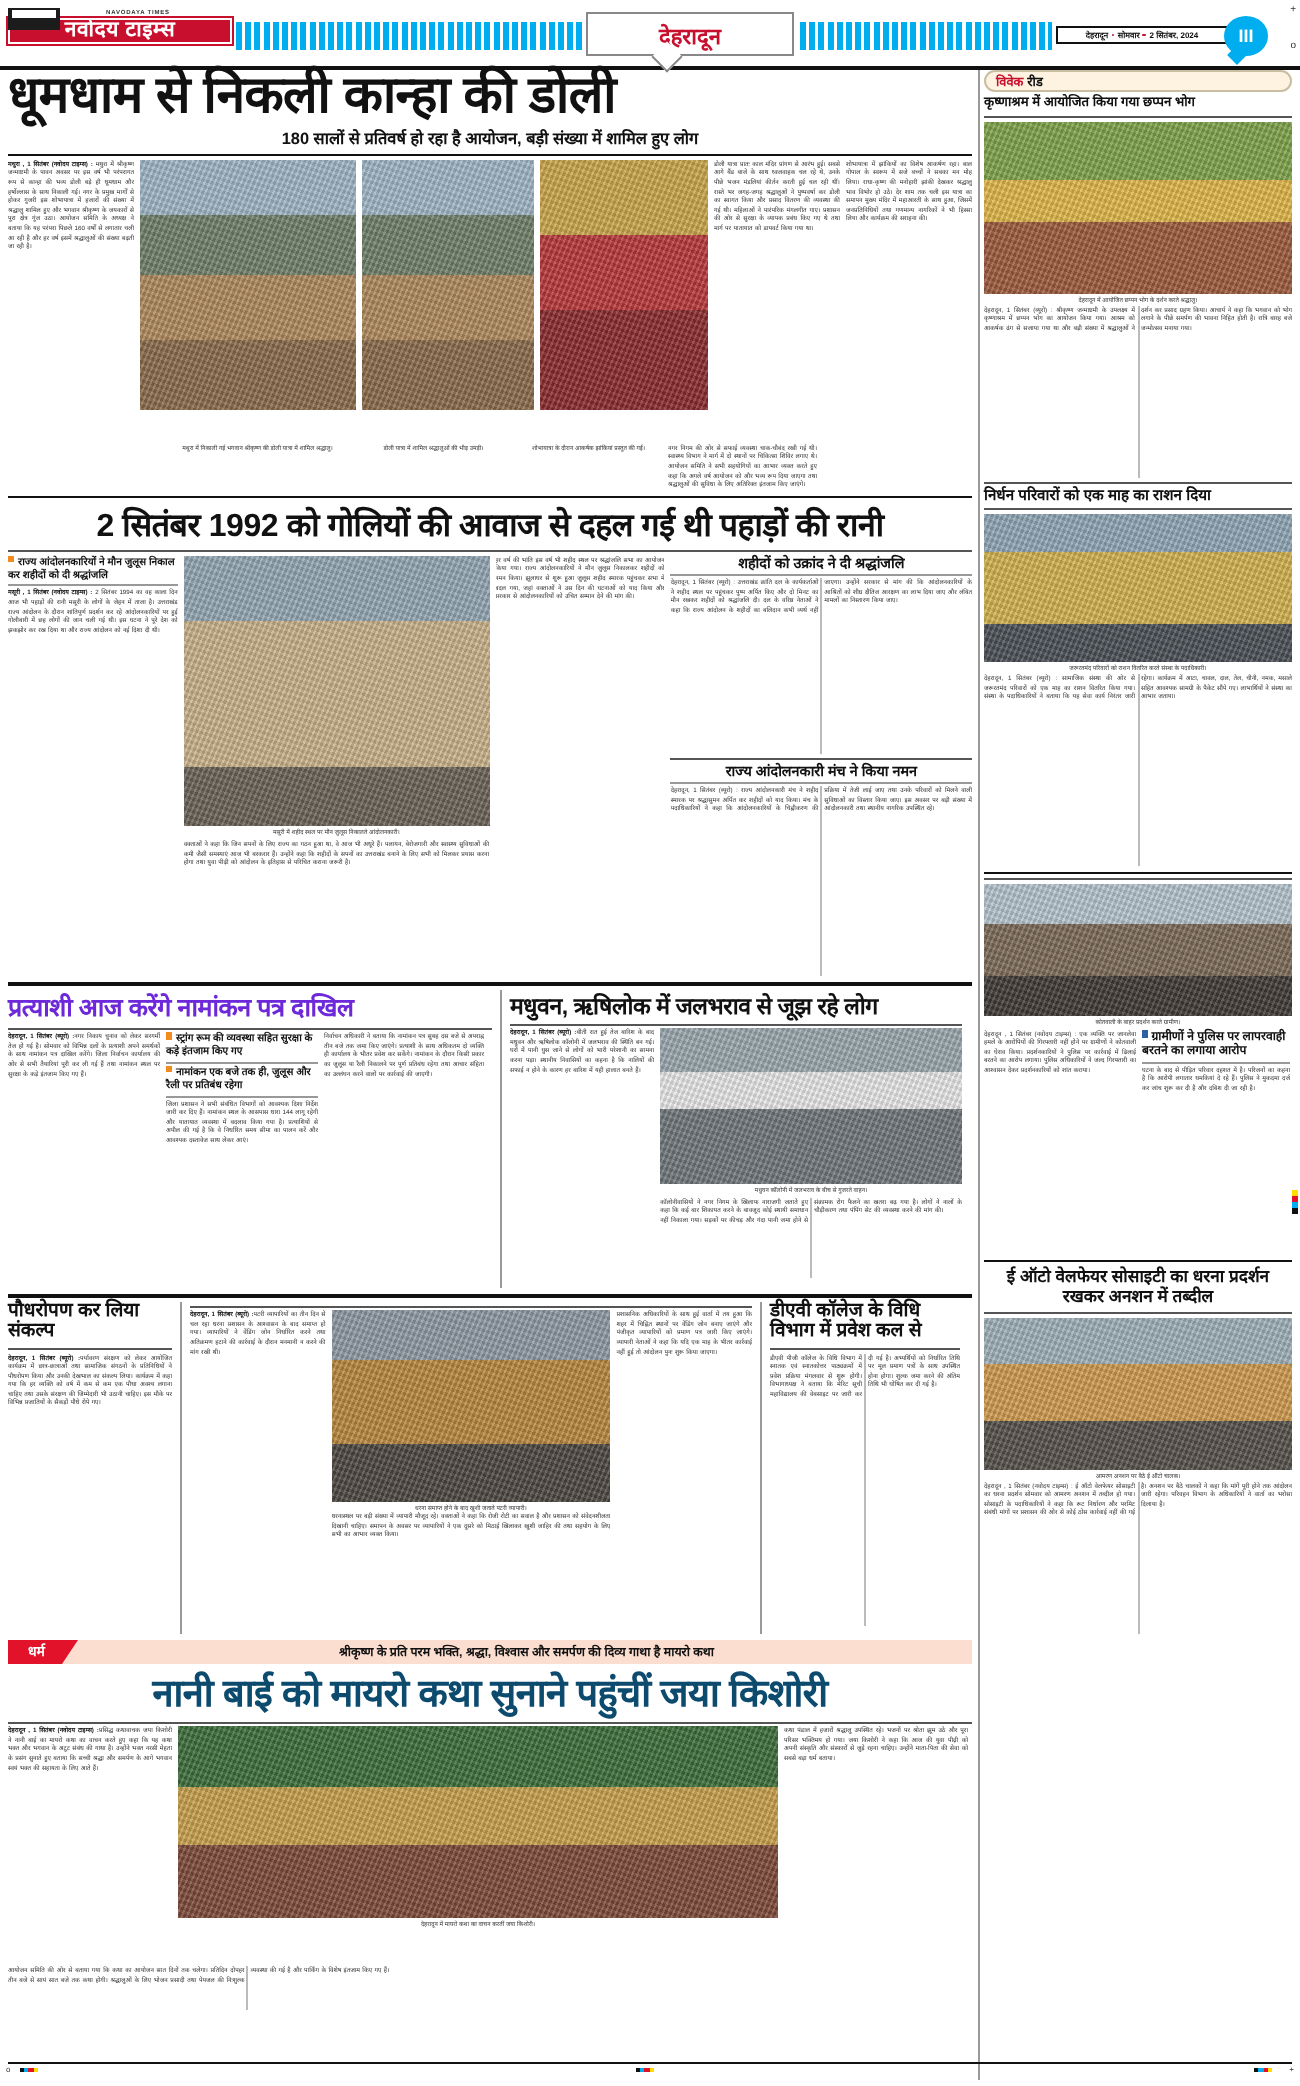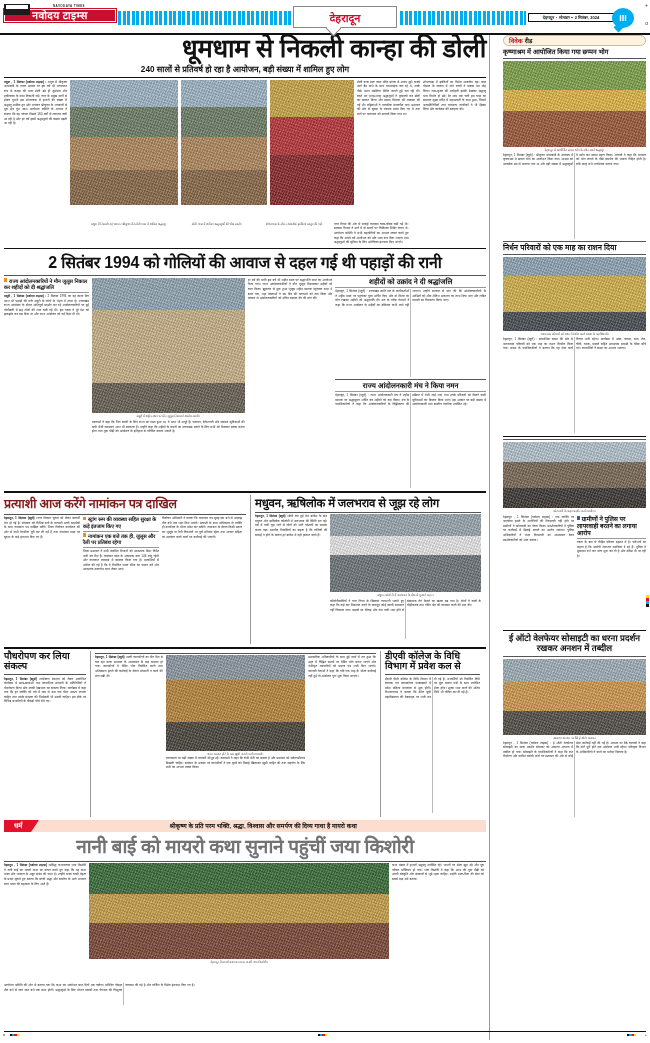--- a/index.html
+++ b/index.html
@@ -49,25 +49,25 @@
   .pagebub:after { content:''; position:absolute; left:3px; bottom:-3px; width:7px; height:7px;
                    background:#00aeef; transform:rotate(45deg); }
   .reg-plus { position:absolute; right:2px; top:2px; font-size:5px; color:#333; }
   .reg-circ { position:absolute; right:2px; top:20px; font-size:5px; color:#333; }
   .mast-rule { position:absolute; left:0; right:0; top:33px; height:1.6px; background:#111; }
 
   
   .page { position:absolute; left:0; top:35px; right:0; bottom:0; }
   .left-pane { position:absolute; left:4px; top:0; width:482px; bottom:0; }
   .right-pane { position:absolute; left:489px; top:0; width:157px; bottom:3px;
-                border-left:.8px solid #999; padding-left:13px; }
+                border-left:.8px solid #999; padding-left:2px; }
 
   
   .hl1 { font-size:25.5px; font-weight:bold; letter-spacing:-.3px; color:#111; line-height:1.04;
-         text-align:right; }
+         text-align:left; }
   .sub1 { font-size:8.2px; font-weight:bold; text-align:center; color:#111; margin-top:1px; }
   .rule-th { height:1.3px; background:#111; margin:3px 0 2px; }
   .rule-thin { height:.7px; background:#555; margin:2px 0; }
   .rule-hair { height:.5px; background:#999; margin:1.5px 0; }
 
   .lead-grid { display:flex; gap:3px; margin-top:2px; }
   .lead-col { width:85px; }
   .lead-photos { flex:1; display:flex; gap:3px; }
   .ph { position:relative; overflow:hidden; }
   .ph-crowd { background:
@@ -79,33 +79,33 @@
       repeating-linear-gradient(17deg, rgba(255,255,255,.08) 0 1.4px, rgba(0,0,0,.07) 1.4px 3px); }
 
   
   .hl2 { font-size:16px; font-weight:bold; text-align:center; letter-spacing:-.2px; color:#111; }
   .bullet-hd { font-size:5.1px; font-weight:bold; line-height:6.4px; color:#111; }
   .bullet-hd .sq { display:inline-block; width:3.4px; height:3.4px; background:#f28c1e;
                    margin-right:1.6px; vertical-align:1px; }
   .hl-s { font-size:7.2px; font-weight:bold; text-align:center; color:#111; line-height:1.1; }
 
   
-  .hl3 { font-size:12.5px; font-weight:bold; color:#7f1d1d; letter-spacing:-.2px; }
+  .hl3 { font-size:12.5px; font-weight:bold; color:#6d28d9; letter-spacing:-.2px; }
   .hl3b { font-size:11.5px; font-weight:bold; color:#111; letter-spacing:-.2px; }
   .hl4 { font-size:9.5px; font-weight:bold; color:#111; line-height:1.12; }
 
   
   .rel-strip { display:flex; align-items:stretch; height:12px; margin-top:3px; }
   .rel-tag { background:#e2122b; color:#fff; font-size:7px; font-weight:bold; padding:0 8px 0 10px;
              display:flex; align-items:center; position:relative; }
   .rel-tag:after { content:''; position:absolute; right:-8px; top:0; border-top:12px solid #e2122b;
                    border-right:8px solid transparent; }
   .rel-kicker { flex:1; background:#fbded0; display:flex; align-items:center; justify-content:center;
                 font-size:6.2px; font-weight:bold; color:#111; padding-left:10px; }
-  .hl5 { font-size:19px; font-weight:bold; text-align:center; color:#737373; letter-spacing:-.3px;
+  .hl5 { font-size:19px; font-weight:bold; text-align:center; color:#0c4a6e; letter-spacing:-.3px;
          margin-top:1px; }
 
   
   .vivek { display:flex; align-items:center; background:#fdf3e0; border:.7px solid #c9bda2;
            border-radius:7px; height:11px; padding:0 5px; }
   .vivek .red { color:#c8102e; font-size:6.4px; font-weight:bold; }
   .vivek .blk { color:#111; font-size:6.4px; font-weight:bold; margin-left:2px; }
   .rp-hl { font-size:6.6px; font-weight:bold; line-height:8px; color:#111; margin-top:2px; }
   .rp-hl2 { font-size:7.6px; font-weight:bold; line-height:9px; color:#111; }
   .rp-hl3 { font-size:8.6px; font-weight:bold; line-height:10.5px; color:#111; text-align:center; }
@@ -171,21 +171,21 @@
   <div class="reg-circ">o</div>
   <div class="mast-rule"></div>
 </div>
 
 <div class="page">
 
   <div class="left-pane">
 
     <div>
       <div class="hl1">धूमधाम से निकली कान्हा की डोली</div>
-      <div class="sub1">240 सालों से प्रतिवर्ष हो रहा है आयोजन, बड़ी संख्या में शामिल हुए लोग</div>
+      <div class="sub1">180 सालों से प्रतिवर्ष हो रहा है आयोजन, बड़ी संख्या में शामिल हुए लोग</div>
       <div class="rule-th"></div>
 
       <div class="lead-grid">
         <div class="lead-col">
           <div class="copy" style="height:140px;">
             <b class="dline">मथुरा , 1 सितंबर (नवोदय टाइम्स) :</b>
             <span>मथुरा में श्रीकृष्ण जन्माष्टमी के पावन अवसर पर इस वर्ष भी परंपरागत रूप से कान्हा की भव्य डोली बड़े ही धूमधाम और हर्षोल्लास के साथ निकाली गई। नगर के प्रमुख मार्गों से होकर गुजरी इस शोभायात्रा में हजारों की संख्या में श्रद्धालु शामिल हुए और भगवान श्रीकृष्ण के जयकारों से पूरा क्षेत्र गूंज उठा। आयोजन समिति के अध्यक्ष ने बताया कि यह परंपरा पिछले 160 वर्षों से लगातार चली आ रही है और हर वर्ष इसमें श्रद्धालुओं की संख्या बढ़ती जा रही है।</span>
           </div>
         </div>
 
@@ -214,21 +214,21 @@
         <div style="width:108px;" class="cap">मथुरा में निकाली गई भगवान श्रीकृष्ण की डोली यात्रा में शामिल श्रद्धालु।</div>
         <div style="width:86px;" class="cap">डोली यात्रा में शामिल श्रद्धालुओं की भीड़ उमड़ी।</div>
         <div style="width:84px;" class="cap">शोभायात्रा के दौरान आकर्षक झांकियां प्रस्तुत की गईं।</div>
         <div style="width:85px;" class="copy">नगर निगम की ओर से सफाई व्यवस्था चाक-चौबंद रखी गई थी। स्वास्थ्य विभाग ने मार्ग में दो स्थानों पर चिकित्सा शिविर लगाए थे। आयोजन समिति ने सभी सहयोगियों का आभार व्यक्त करते हुए कहा कि अगले वर्ष आयोजन को और भव्य रूप दिया जाएगा तथा श्रद्धालुओं की सुविधा के लिए अतिरिक्त इंतजाम किए जाएंगे।</div>
         <div style="width:85px;"></div>
       </div>
       <div class="rule-th"></div>
     </div>
 
     <div style="margin-top:1px;">
-      <div class="hl2">2 सितंबर 1994 को गोलियों की आवाज से दहल गई थी पहाड़ों की रानी</div>
+      <div class="hl2">2 सितंबर 1992 को गोलियों की आवाज से दहल गई थी पहाड़ों की रानी</div>
       <div class="rule-thin"></div>
 
       <div style="display:flex; gap:3px;">
         <div style="width:85px;">
           <div class="bullet-hd">
             <i class="sq"></i><span>राज्य आंदोलनकारियों ने मौन जुलूस निकाल कर शहीदों को दी श्रद्धांजलि</span>
           </div>
           <div class="rule-hair"></div>
           <div class="copy" style="height:185px;">
             <b class="dline">मसूरी , 1 सितंबर (नवोदय टाइम्स) :</b>

